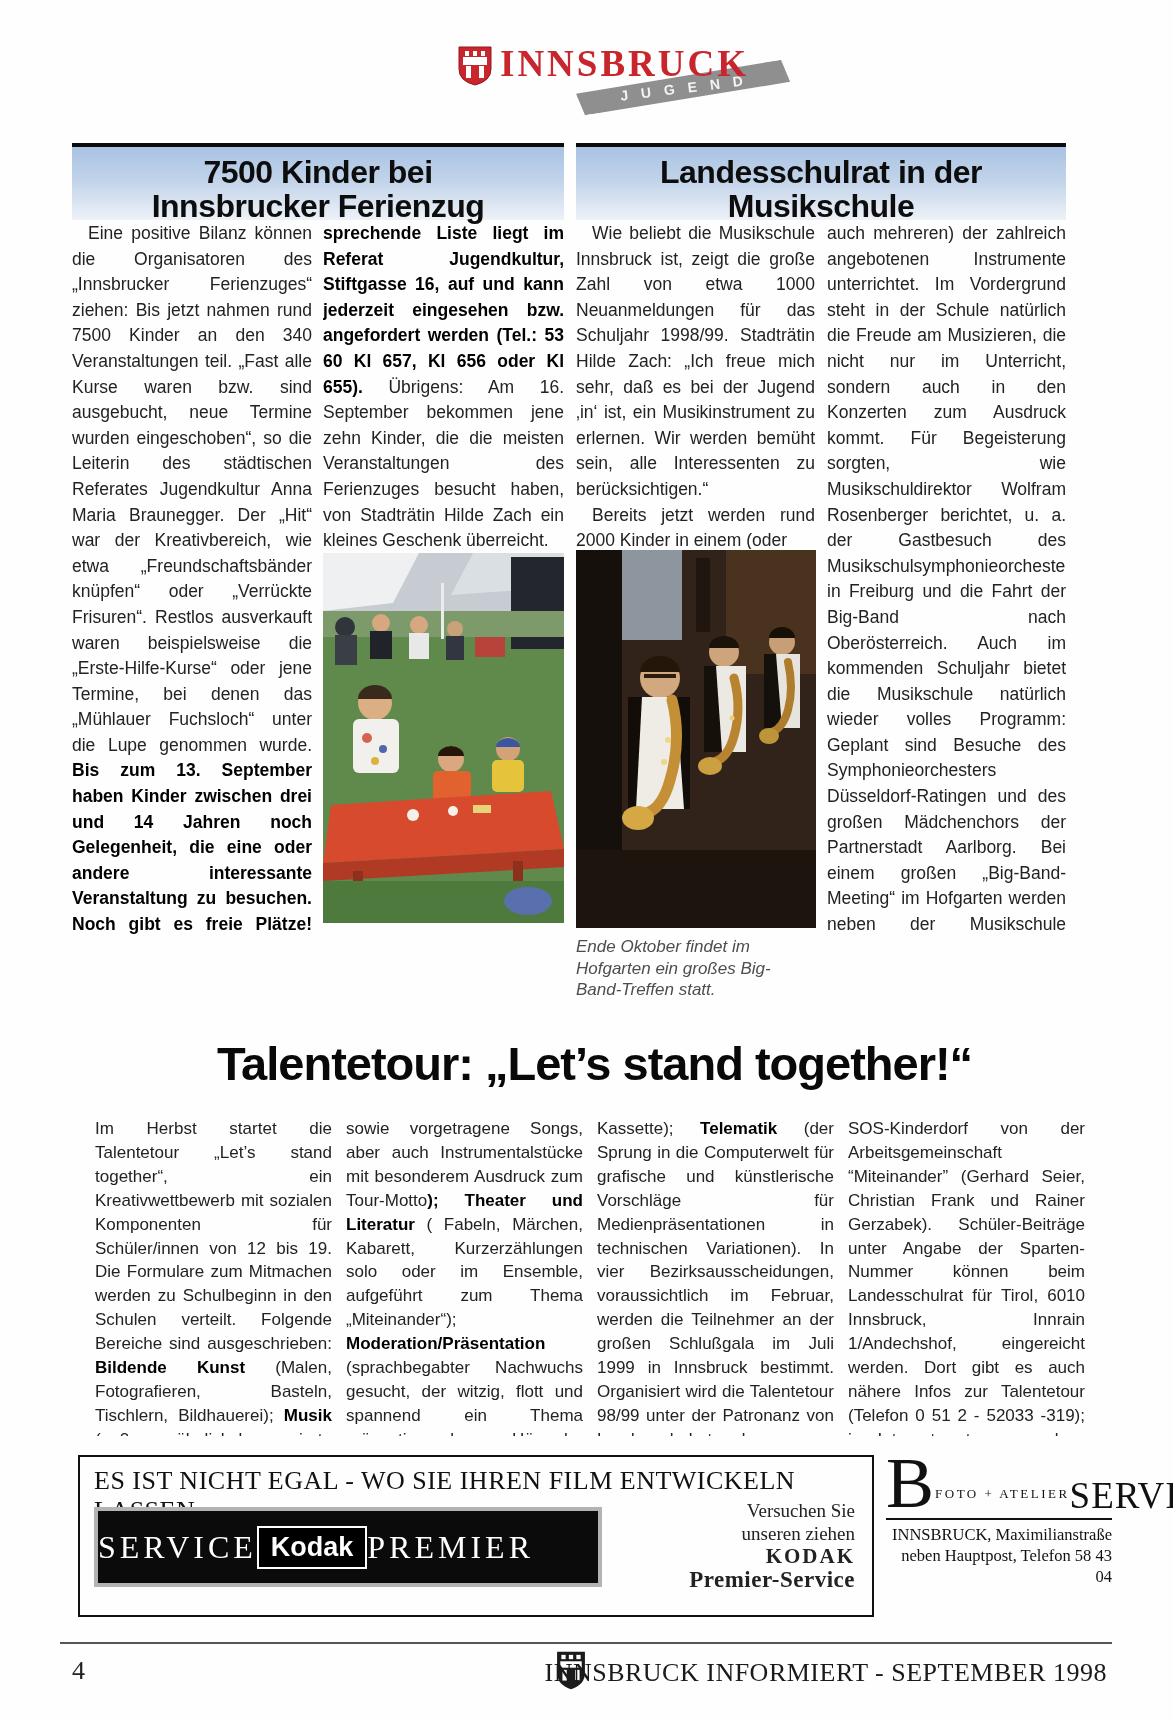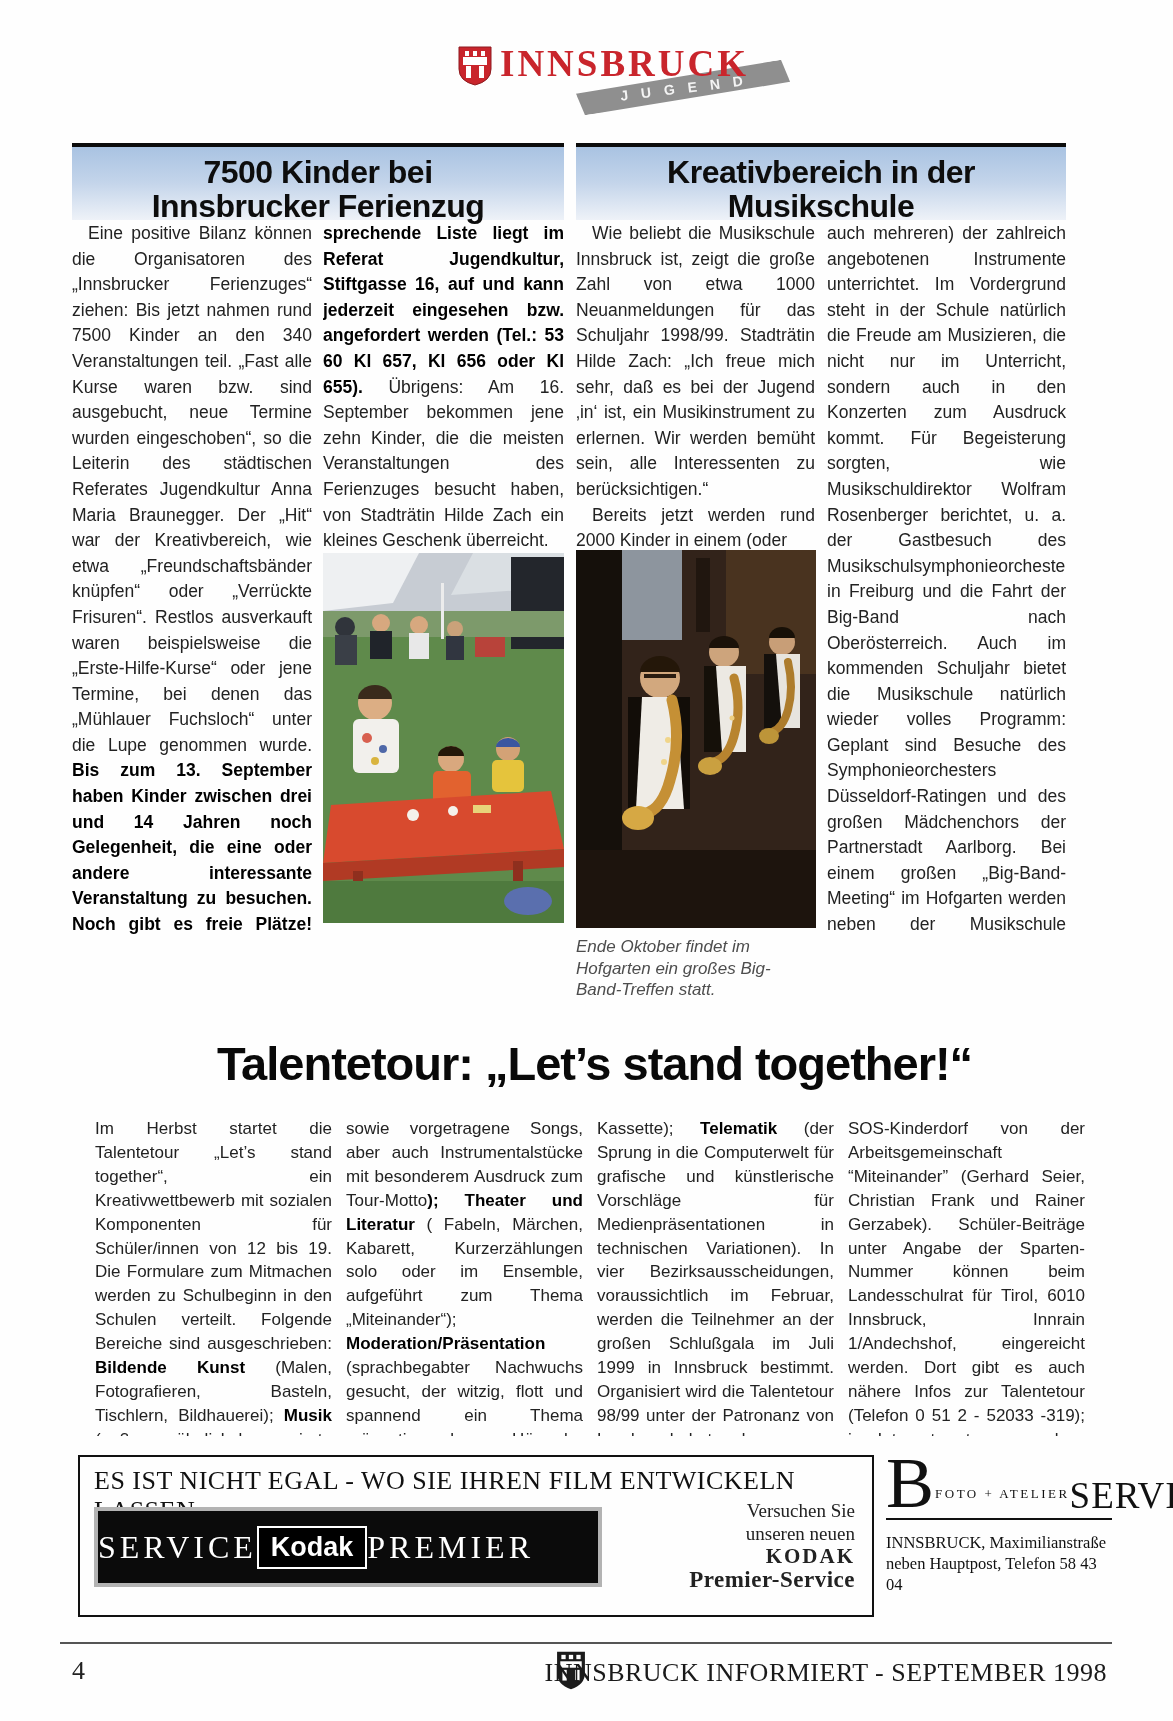--- a/index.html
+++ b/index.html
@@ -64,21 +64,21 @@
   .promo .pb2{font-weight:bold;font-size:23px;letter-spacing:0.5px;}
 
   
   .busarello{position:absolute;left:886px;top:1458px;width:226px;font-family:"Liberation Serif",serif;color:#111;}
   .bus-logo{display:flex;align-items:flex-end;}
   .bigB{font-size:72px;line-height:0.72;font-weight:500;}
   .bus-mid{display:flex;align-items:center;margin:0 1px;}
   .bus-tag{font-size:13px;letter-spacing:2.5px;white-space:nowrap;margin-bottom:3px;}
   .bus-usarell{font-size:37px;line-height:0.75;letter-spacing:1px;}
   .bus-rule{border-top:2px solid #111;margin-top:8px;}
-  .bus-addr{margin-top:12px;font-size:16.5px;line-height:21px;}
+  .bus-addr{margin-top:4px;font-size:16.5px;line-height:21px;text-align:right;}
 
   
   .footrule{position:absolute;left:60px;top:1642px;width:1052px;height:1.5px;background:#555;}
   .pageno{position:absolute;left:72px;top:1656px;font-family:"Liberation Serif",serif;font-size:26px;color:#222;}
   .footcrest{position:absolute;left:556px;top:1650px;width:30px;height:44px;}
   .foottext{position:absolute;right:66px;top:1658px;font-family:"Liberation Serif",serif;
             font-size:26px;letter-spacing:0.5px;color:#1a1a1a;}
 </style>
 </head>
 <body>
@@ -98,21 +98,21 @@
     <span class="brand">INNSBRUCK</span>
     <div class="jugend">
       <span>JUGEND</span>
     </div>
   </header>
 
   <section class="band band-left">
     <h2><span>7500 Kinder bei</span><br><span>Innsbrucker Ferienzug</span></h2>
   </section>
   <section class="band band-right">
-    <h2><span>Kreativbereich in der</span><br><span>Musikschule</span></h2>
+    <h2><span>Landesschulrat in der</span><br><span>Musikschule</span></h2>
   </section>
 
   <div class="col a1c1">
     <p class="ind"><span>Eine positive Bilanz können die Organisatoren des „Innsbrucker Ferienzuges“ ziehen: Bis jetzt nahmen rund 7500 Kinder an den 340 Veranstaltungen teil. „Fast alle Kurse waren bzw. sind ausgebucht, neue Termine wurden eingeschoben“, so die Leiterin des städtischen Referates Jugendkultur Anna Maria Braunegger. Der „Hit“ war der Kreativbereich, wie etwa „Freundschaftsbänder knüpfen“ oder „Verrückte Frisuren“. Restlos ausverkauft waren beispielsweise die „Erste-Hilfe-Kurse“ oder jene Termine, bei denen das „Mühlauer Fuchsloch“ unter die Lupe genommen wurde. </span><span class="bb">Bis zum 13. September haben Kinder zwischen drei und 14 Jahren noch Gelegenheit, die eine oder andere interessante Veranstaltung zu besuchen. Noch gibt es freie Plätze! Eine ent-</span></p>
   </div>
   <div class="col a1c2">
     <p><span class="bb">sprechende Liste liegt im Referat Jugendkultur, Stiftgasse 16, auf und kann jederzeit eingesehen bzw. angefordert werden (Tel.: 53 60 Kl 657, Kl 656 oder Kl 655). </span><span>Übrigens: Am 16. September bekommen jene zehn Kinder, die die meisten Veranstaltungen des Ferienzuges besucht haben, von Stadträtin Hilde Zach ein kleines Geschenk überreicht.</span></p>
   </div>
 
   <figure class="photo photo1">
@@ -218,21 +218,21 @@
 
   <div class="adbox">
     <div class="ad-headline">ES IST NICHT EGAL - WO SIE IHREN FILM ENTWICKELN LASSEN</div>
     <div class="kodak-banner">
       <span class="svc">SERVICE</span>
       <span class="kodak-box">Kodak</span>
       <span class="svc">PREMIER</span>
     </div>
     <div class="promo">
       <div>Versuchen Sie</div>
-      <div>unseren neuen</div>
+      <div>unseren ziehen</div>
       <div class="pb">KODAK</div>
       <div class="pb2">Premier-Service</div>
     </div>
   </div>
 
   <div class="busarello">
     <div class="bus-logo">
       <span class="bigB">B</span>
       <span class="bus-mid">
         <span class="bus-tag">FOTO + ATELIER</span>

